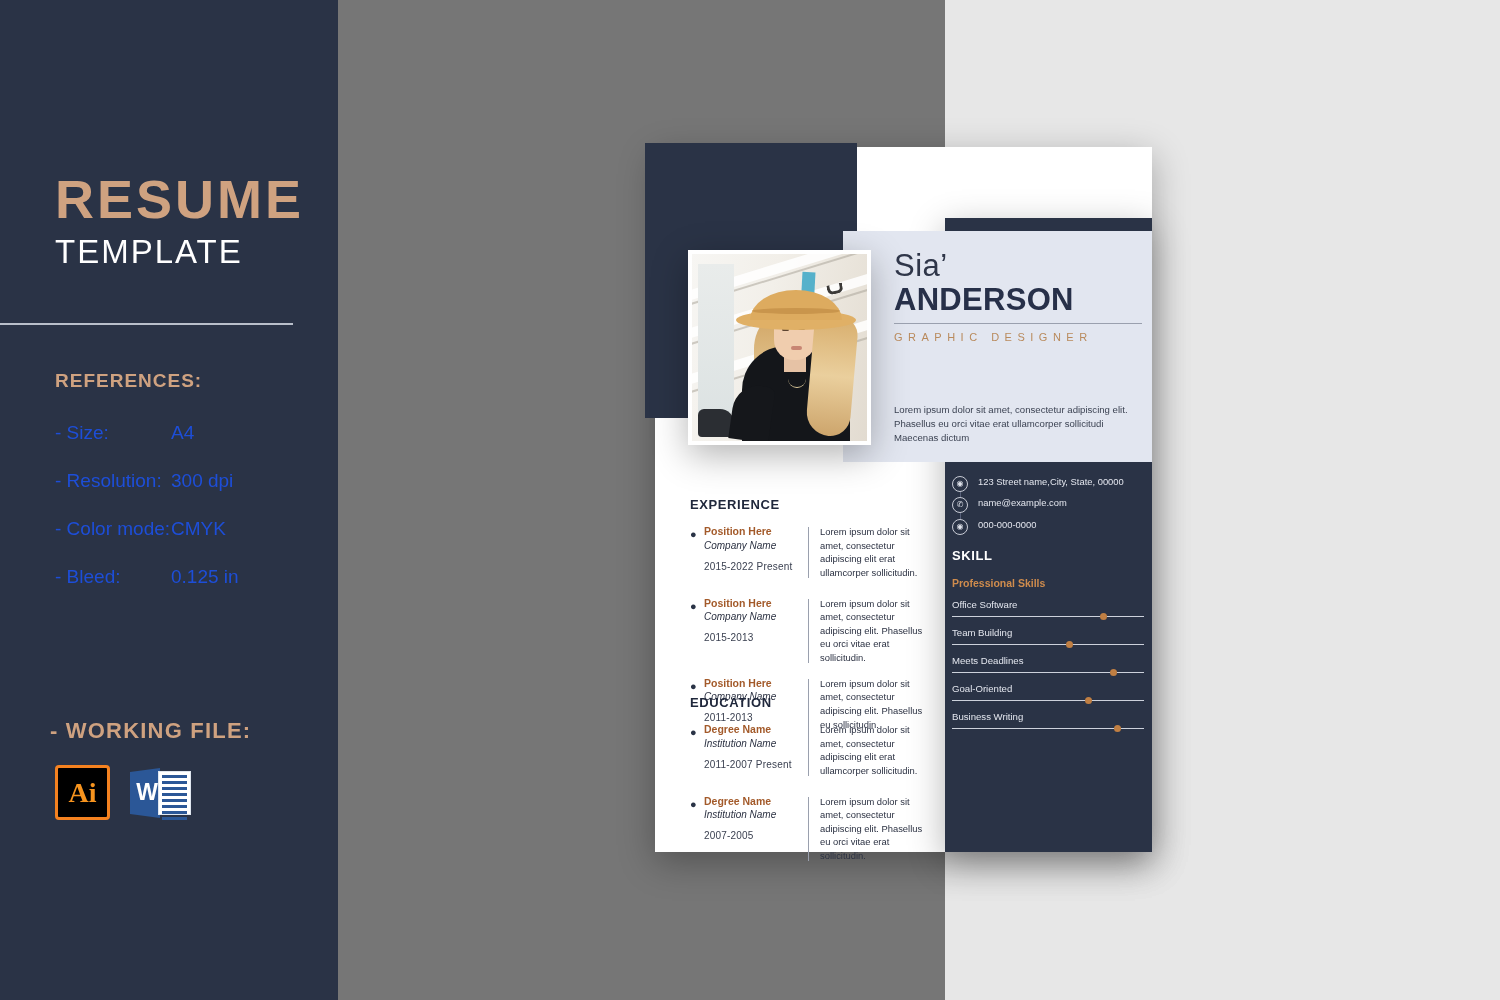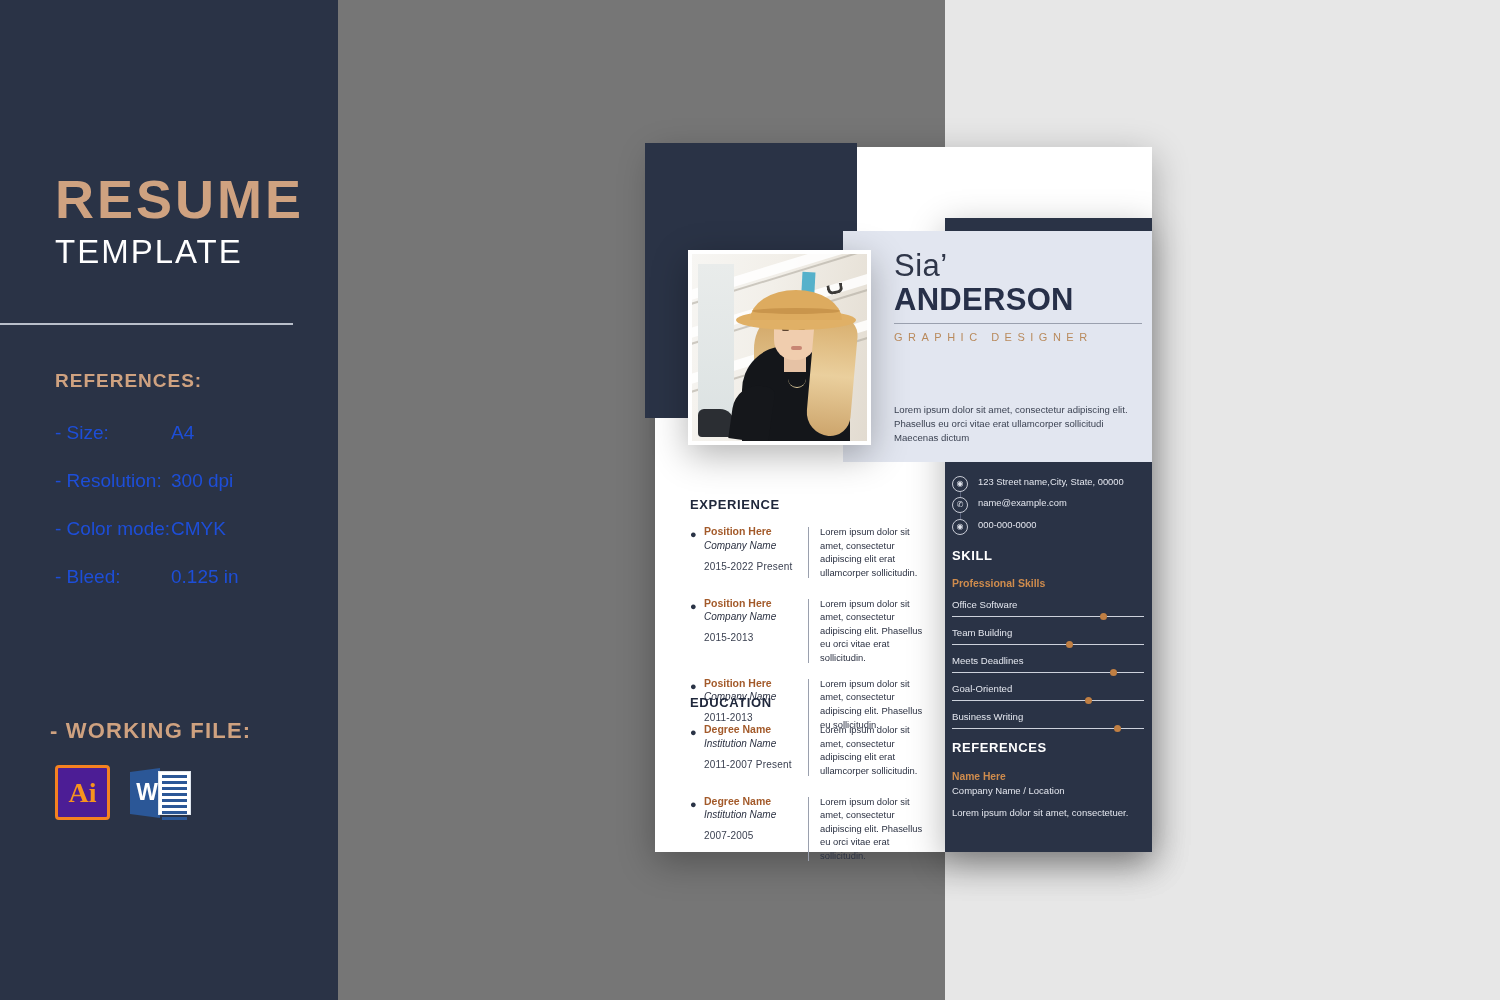--- a/index.html
+++ b/index.html
@@ -44,21 +44,21 @@
   .info-row { display:flex; color:#1d4ed8; font-size:19px; margin-bottom:26px;align-items:flex-end; }
   .info-row .k { width:116px; flex:none; }
   .info-row .v { }
 
   .working-label {
     position:absolute; left:50px; top:718px;
     color:#cfa280; font-size:22px; font-weight:bold; letter-spacing:1.2px;
   }
   .file-icons { position:absolute; left:55px; top:765px; display:flex; gap:20px; align-items:flex-start; }
   .ai-icon {
-    width:55px; height:55px; background:#4c1d95; border:3px solid #f58220;
+    width:55px; height:55px; background:#000000; border:3px solid #f58220;
     border-radius:4px; display:flex; align-items:center; justify-content:center;
     color:#f7941e; font-size:28px; font-weight:bold; font-family:"Liberation Serif", serif;
   }
   .word-icon { width:62px; height:55px; position:relative; }
   .word-icon .wleft {
     position:absolute; left:0; top:3px; width:30px; height:50px;
     background:#2b5797; clip-path:polygon(0 8%, 100% 0, 100% 100%, 0 92%);
   }
   .word-icon .wpage {
     position:absolute; left:28px; top:6px; width:33px; height:44px; background:#ffffff;
@@ -387,20 +387,14 @@
         </div>
     </div>
     <div class="skill">
       <div class="nm">Business Writing</div>
       <div class="bar">
           <span class="dot" style="left: 86%;"></span>
         </div>
     </div>
   </div>
 
-  <div class="rcol" style="top:610px;">
-    <div class="rtitle">REFERENCES</div>
-    <div class="ref-name" style="margin-top:16px;">Name Here</div>
-    <div class="ref-org">Company Name / Location</div>
-    <div class="ref-txt">Lorem ipsum dolor sit amet, consectetuer.</div>
-  </div>
 
 </div>
 
 </body></html>

